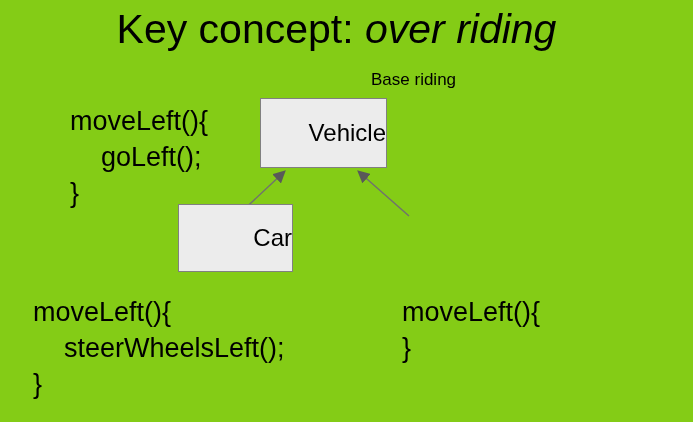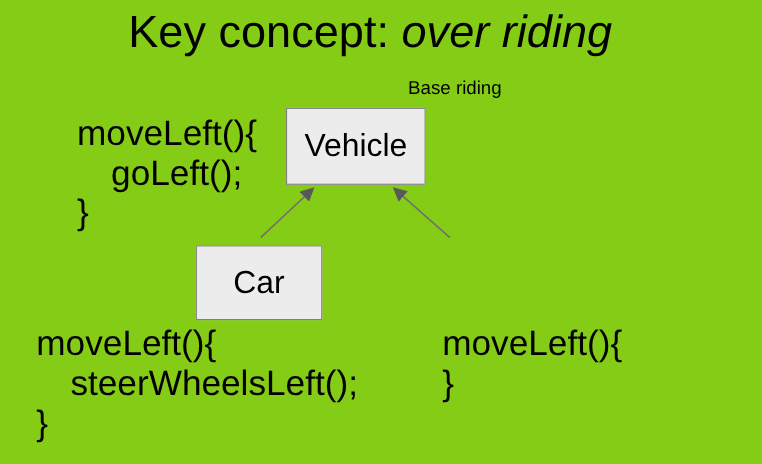--- a/index.html
+++ b/index.html
@@ -26,36 +26,36 @@
   .base-label{
     position:absolute;
     left:371px;top:70px;
     font-size:17px;
   }
   
   .cbox{
     position:absolute;
     background:var(--box-fill,#ececec);
     border:1px solid var(--box-border,#808080);
-    display:flex;align-items:center;justify-content:center;
-    font-size:29px;
+    display:flex;align-items:center;justify-content:flex-end;
+    font-size:24px;
     box-sizing:border-box;
   }
   .vehicle{left:260px;top:98px;width:127px;height:70px;}
-  .car{left:178px;top:223px;width:115px;height:68px;}
+  .car{left:178px;top:204px;width:115px;height:68px;}
   .boat{left:352px;top:217px;width:111px;height:68px;}
   
   .arrows{
     position:absolute;left:0;top:0;width:693px;height:422px;
     pointer-events:none;
   }
   
   .code{
     position:absolute;
-    font-size:32px;
+    font-size:27px;
     line-height:36px;
     white-space:nowrap;
   }
   .code .indent{padding-left:31px;}
   .code-vehicle{left:70px;top:103px;}
   .code-car{left:33px;top:294px;}
   .code-boat{left:402px;top:294px;}
 </style>
 </head>
 <body>

